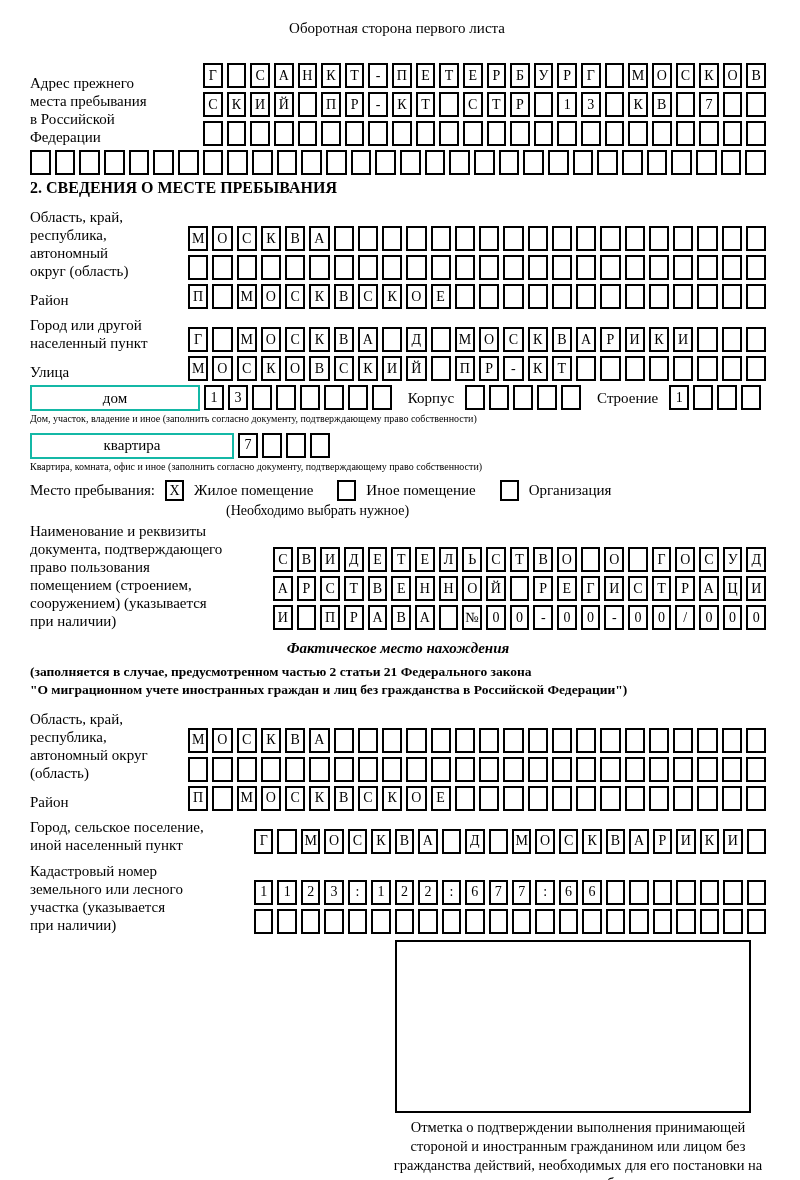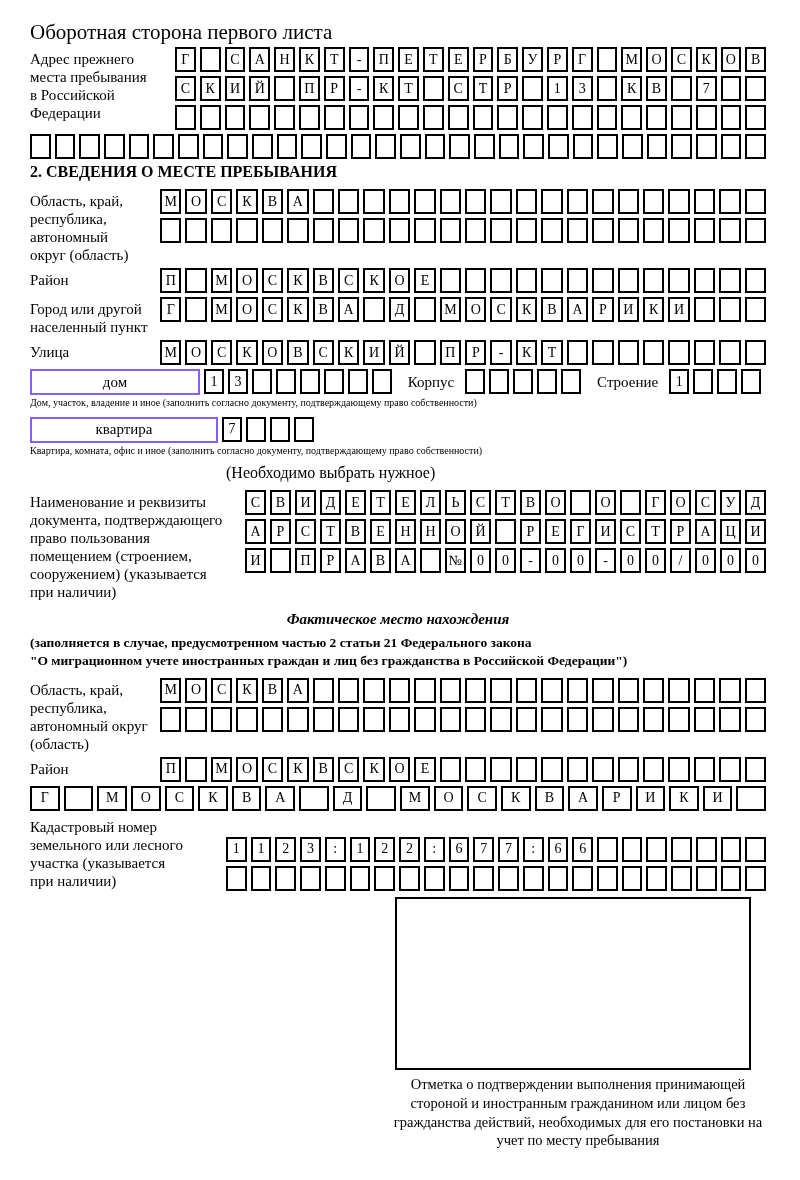--- a/index.html
+++ b/index.html
@@ -6,23 +6,23 @@
   html,body { background:#fff; }
   body {
     width: 800px; height: 1180px;
     color:#000;
     font-family: "Liberation Serif", serif;
     font-size: 15px;
     overflow: hidden;
   }
   .page { padding: 8px 34px 0 30px; }
 
-  .hdr-note { text-align: left; font-size: 21px; margin: 12px 2px 2px 0; }
-
-  .grp { display: flex; align-items: flex-start; margin-bottom: 4px; }
+  .hdr-note { text-align: center; font-size: 15px; margin: 12px 2px 26px 0; }
+
+  .grp { display: flex; align-items: flex-end; margin-bottom: 4px; gap: 28px; }
   .lbl { flex: 0 0 auto; white-space: pre-line; line-height: 1.2; padding-top: 3px; padding-right: 5px; }
   .rows { flex: 1 1 auto; display: flex; flex-direction: column; gap: 4px; min-width: 0; }
 
   .cells { display: flex; gap: 4px; flex: 1 1 auto; min-width: 0; }
   .cell {
     flex: 1 1 0; min-width: 0; height: 25px;
     border: 2px solid #000; background: #fff;
     display: flex; align-items: center; justify-content: center;
     font-size: 14px; line-height: 1;
   }
@@ -31,34 +31,34 @@
   .fullrow { margin: 0 0 4px 0; }
 
   .note { font-size: 13.3px; text-align: center; margin: 1px 0 7px; line-height: 1.25; }
   .note-left { font-size: 10px; margin: 1px 0 7px 0; line-height: 1.25; }
 
   .sec-title { font-weight: bold; font-size: 16px; margin: 4px 0 8px; }
   .sub-title { text-align: center; font-weight: bold; font-size: 15px; margin: 10px 0 6px; font-style: italic; }
 
   .houser { display: flex; align-items: stretch; gap: 4px; margin-bottom: 2px; }
   .wbox {
-    border: 2px solid #8b5cf6; height: 26px;
+    border: 2px solid #14b8a6; height: 26px;
     display: flex; align-items: center; justify-content: center;
     font-size: 15px;
   }
   .inl-lbl { align-self: center; padding: 0 7px; white-space: nowrap; }
 
   .chk-row { display: flex; align-items: center; margin: 4px 0 2px; }
   .chk-box {
     width: 19px; height: 21px; border: 2px solid #000;
     display: flex; align-items: center; justify-content: center;
     font-size: 14px; margin: 0 10px;
   }
   .chk-lbl { margin-right: 14px; }
-  .chk-note { font-size: 16px; padding-left: 196px; margin-bottom: 8px; }
+  .chk-note { font-size: 14px; padding-left: 196px; }
 
   .fact-note { text-align: left; font-size: 13.5px; line-height: 1.33; font-weight: bold; }
 
   .stamp-box {
     margin-left: 365px; width: 356px; height: 173px;
     border: 2px solid #000; margin-top: 6px;
   }
   .stamp-caption {
     margin-left: 356px; width: 384px;
     text-align: center; font-size: 14.5px; line-height: 1.3;
@@ -375,30 +375,39 @@
     <div class="cells fixed">
         <span class="cell">1</span>
         <span class="cell"></span>
         <span class="cell"></span>
         <span class="cell"></span>
       </div>
   </div>
   <div class="note-left">Дом, участок, владение и иное (заполнить согласно документу, подтверждающему право собственности)</div>
 
   <div class="houser">
-    <div class="wbox" style="width:188px">квартира</div>
+    <div class="wbox" style="width:204px">квартира</div>
     <div class="cells fixed">
         <span class="cell">7</span>
         <span class="cell"></span>
         <span class="cell"></span>
         <span class="cell"></span>
       </div>
   </div>
   <div class="note-left">Квартира, комната, офис и иное (заполнить согласно документу, подтверждающему право собственности)</div>
 
+  <div class="chk-row">
+    <span>Место пребывания:</span>
+    <span class="chk-box">X</span>
+    <span class="chk-lbl">Жилое помещение</span>
+    <span class="chk-box"></span>
+    <span class="chk-lbl">Иное помещение</span>
+    <span class="chk-box"></span>
+    <span class="chk-lbl">Организация</span>
+  </div>
   <div class="chk-note">(Необходимо выбрать нужное)</div>
 
   <div class="grp">
     <div class="lbl" style="width:215px">Наименование и реквизиты
 документа, подтверждающего
 право пользования
 помещением (строением,
 сооружением) (указывается
 при наличии)</div>
     <div class="rows">
@@ -565,20 +574,22 @@
           <span class="cell"></span>
           <span class="cell"></span>
           <span class="cell"></span>
           <span class="cell"></span>
           <span class="cell"></span>
         </div>
     </div>
   </div>
 
   <div class="grp">
+    <div class="lbl" style="width:196px">Город, сельское поселение,
+иной населенный пункт</div>
     <div class="rows">
       <div class="cells">
           <span class="cell">Г</span>
           <span class="cell"></span>
           <span class="cell">М</span>
           <span class="cell">О</span>
           <span class="cell">С</span>
           <span class="cell">К</span>
           <span class="cell">В</span>
           <span class="cell">А</span>

